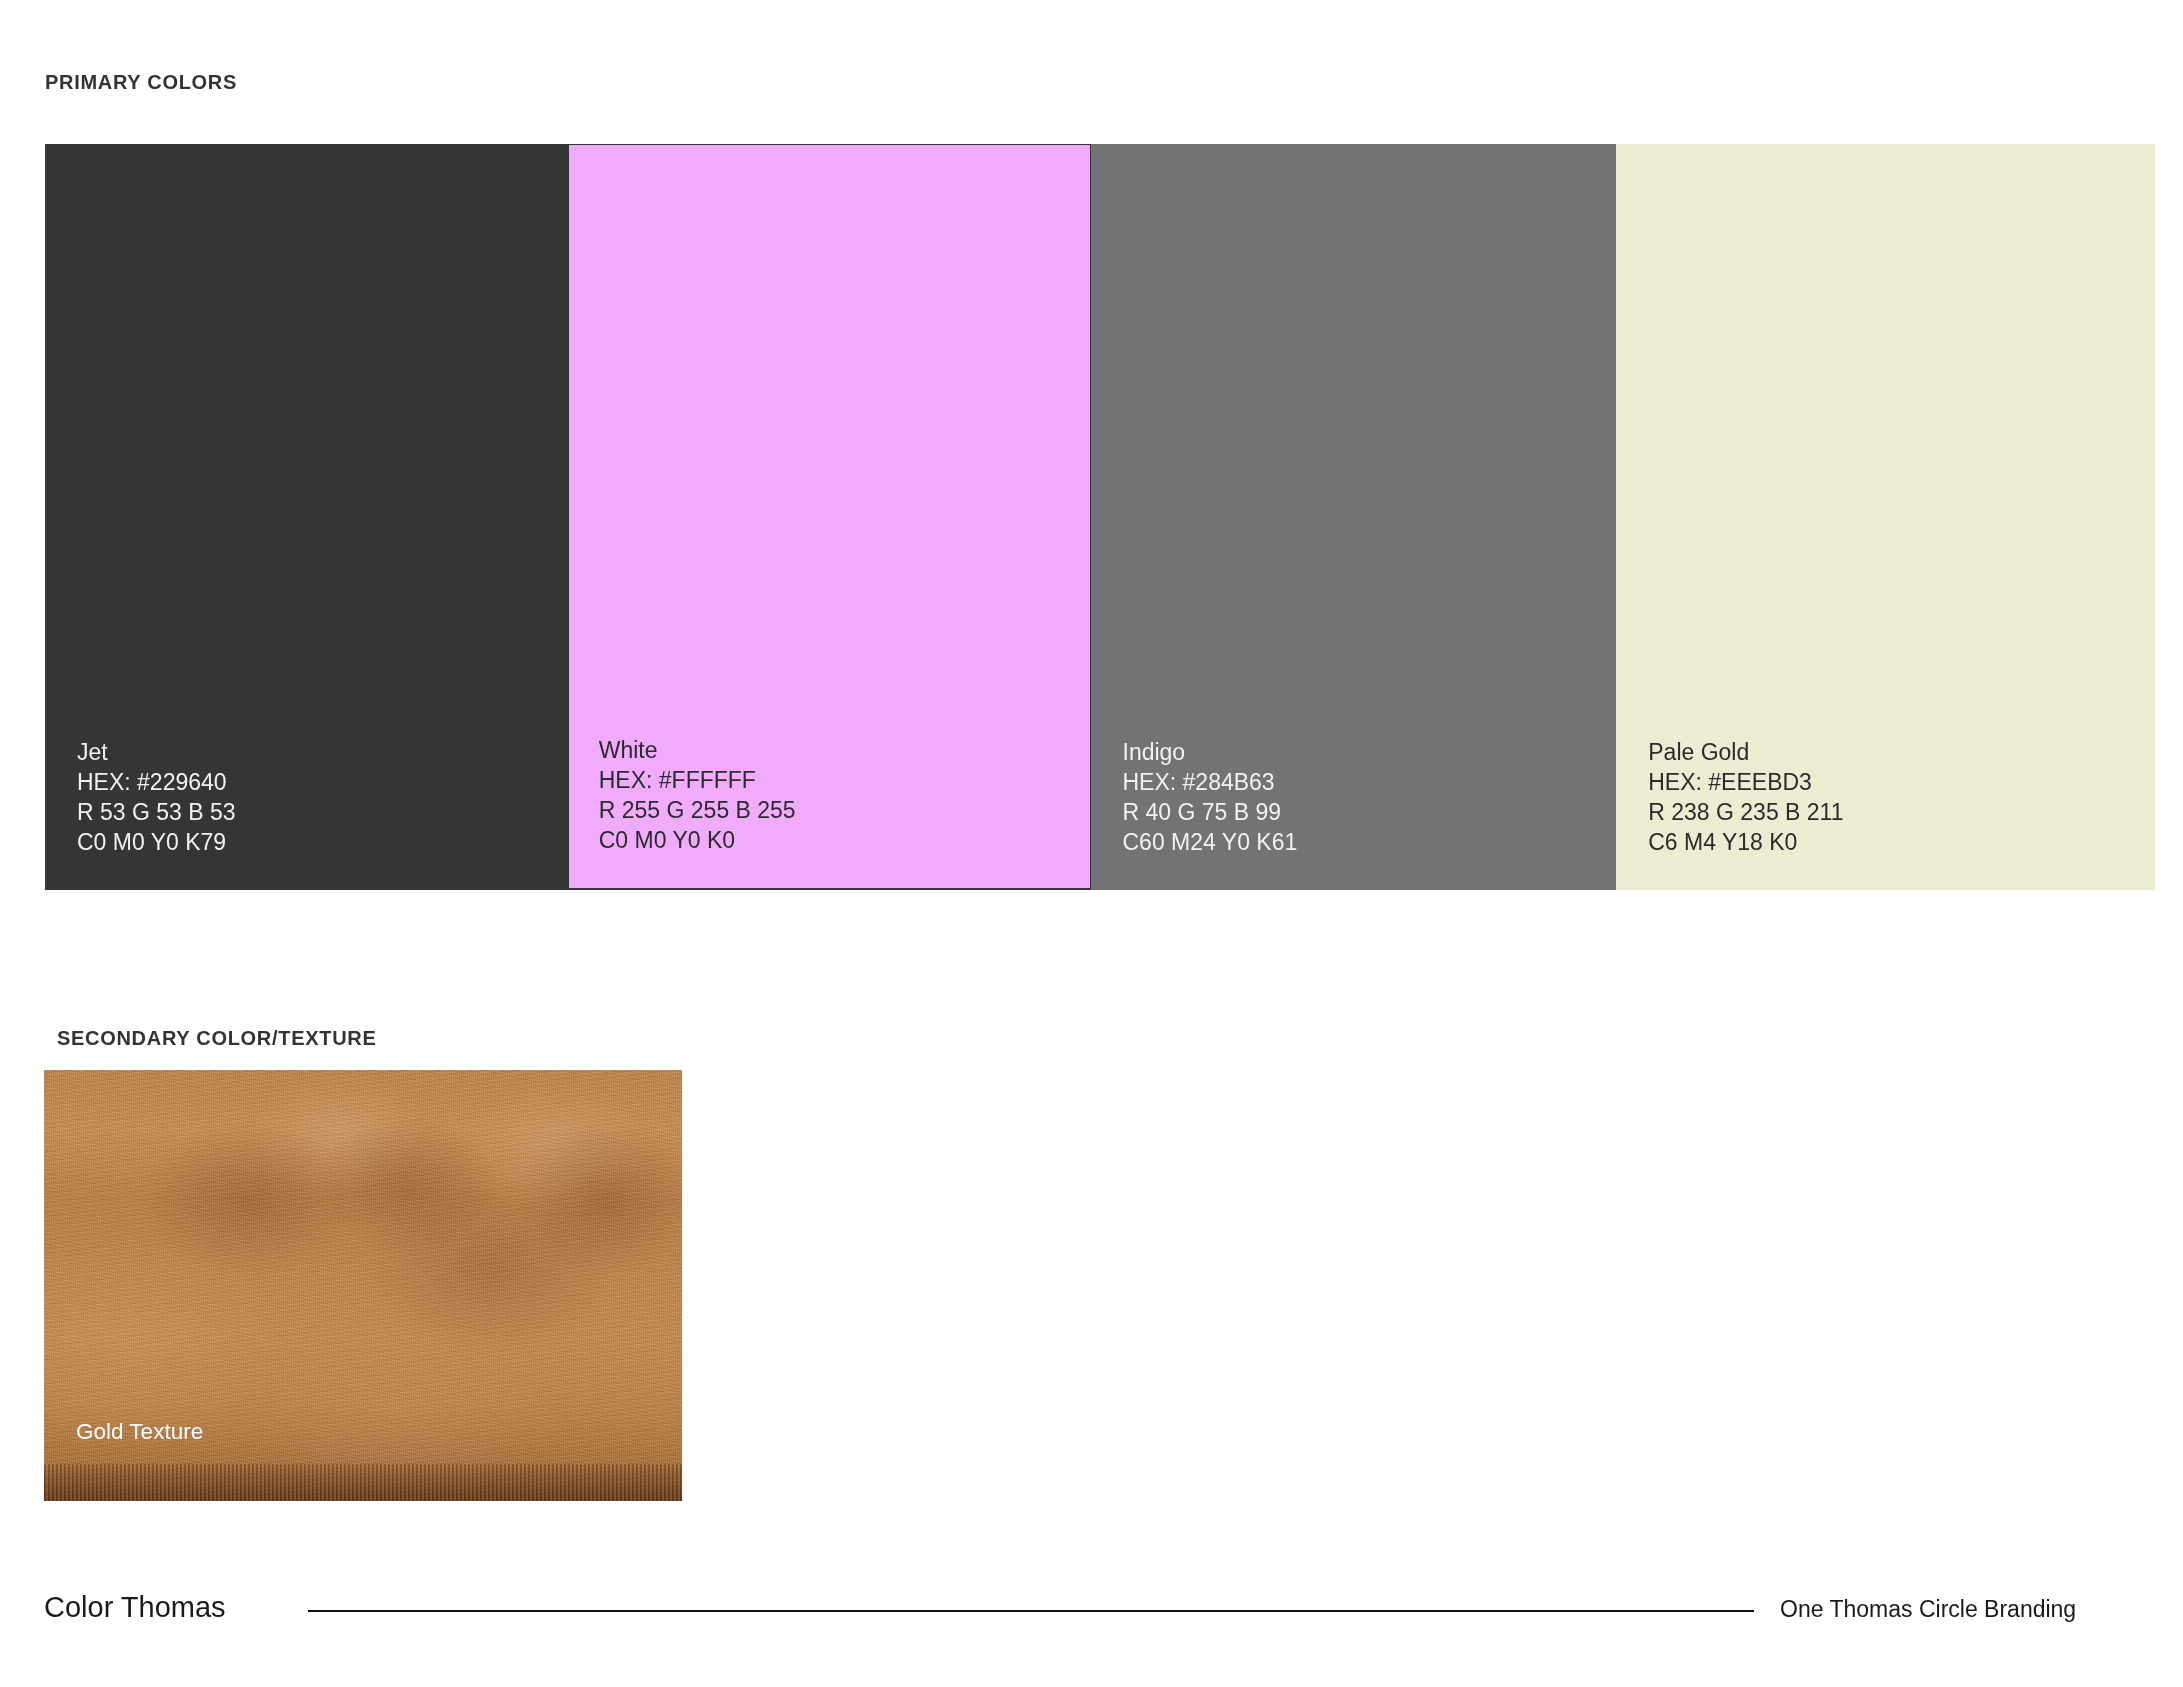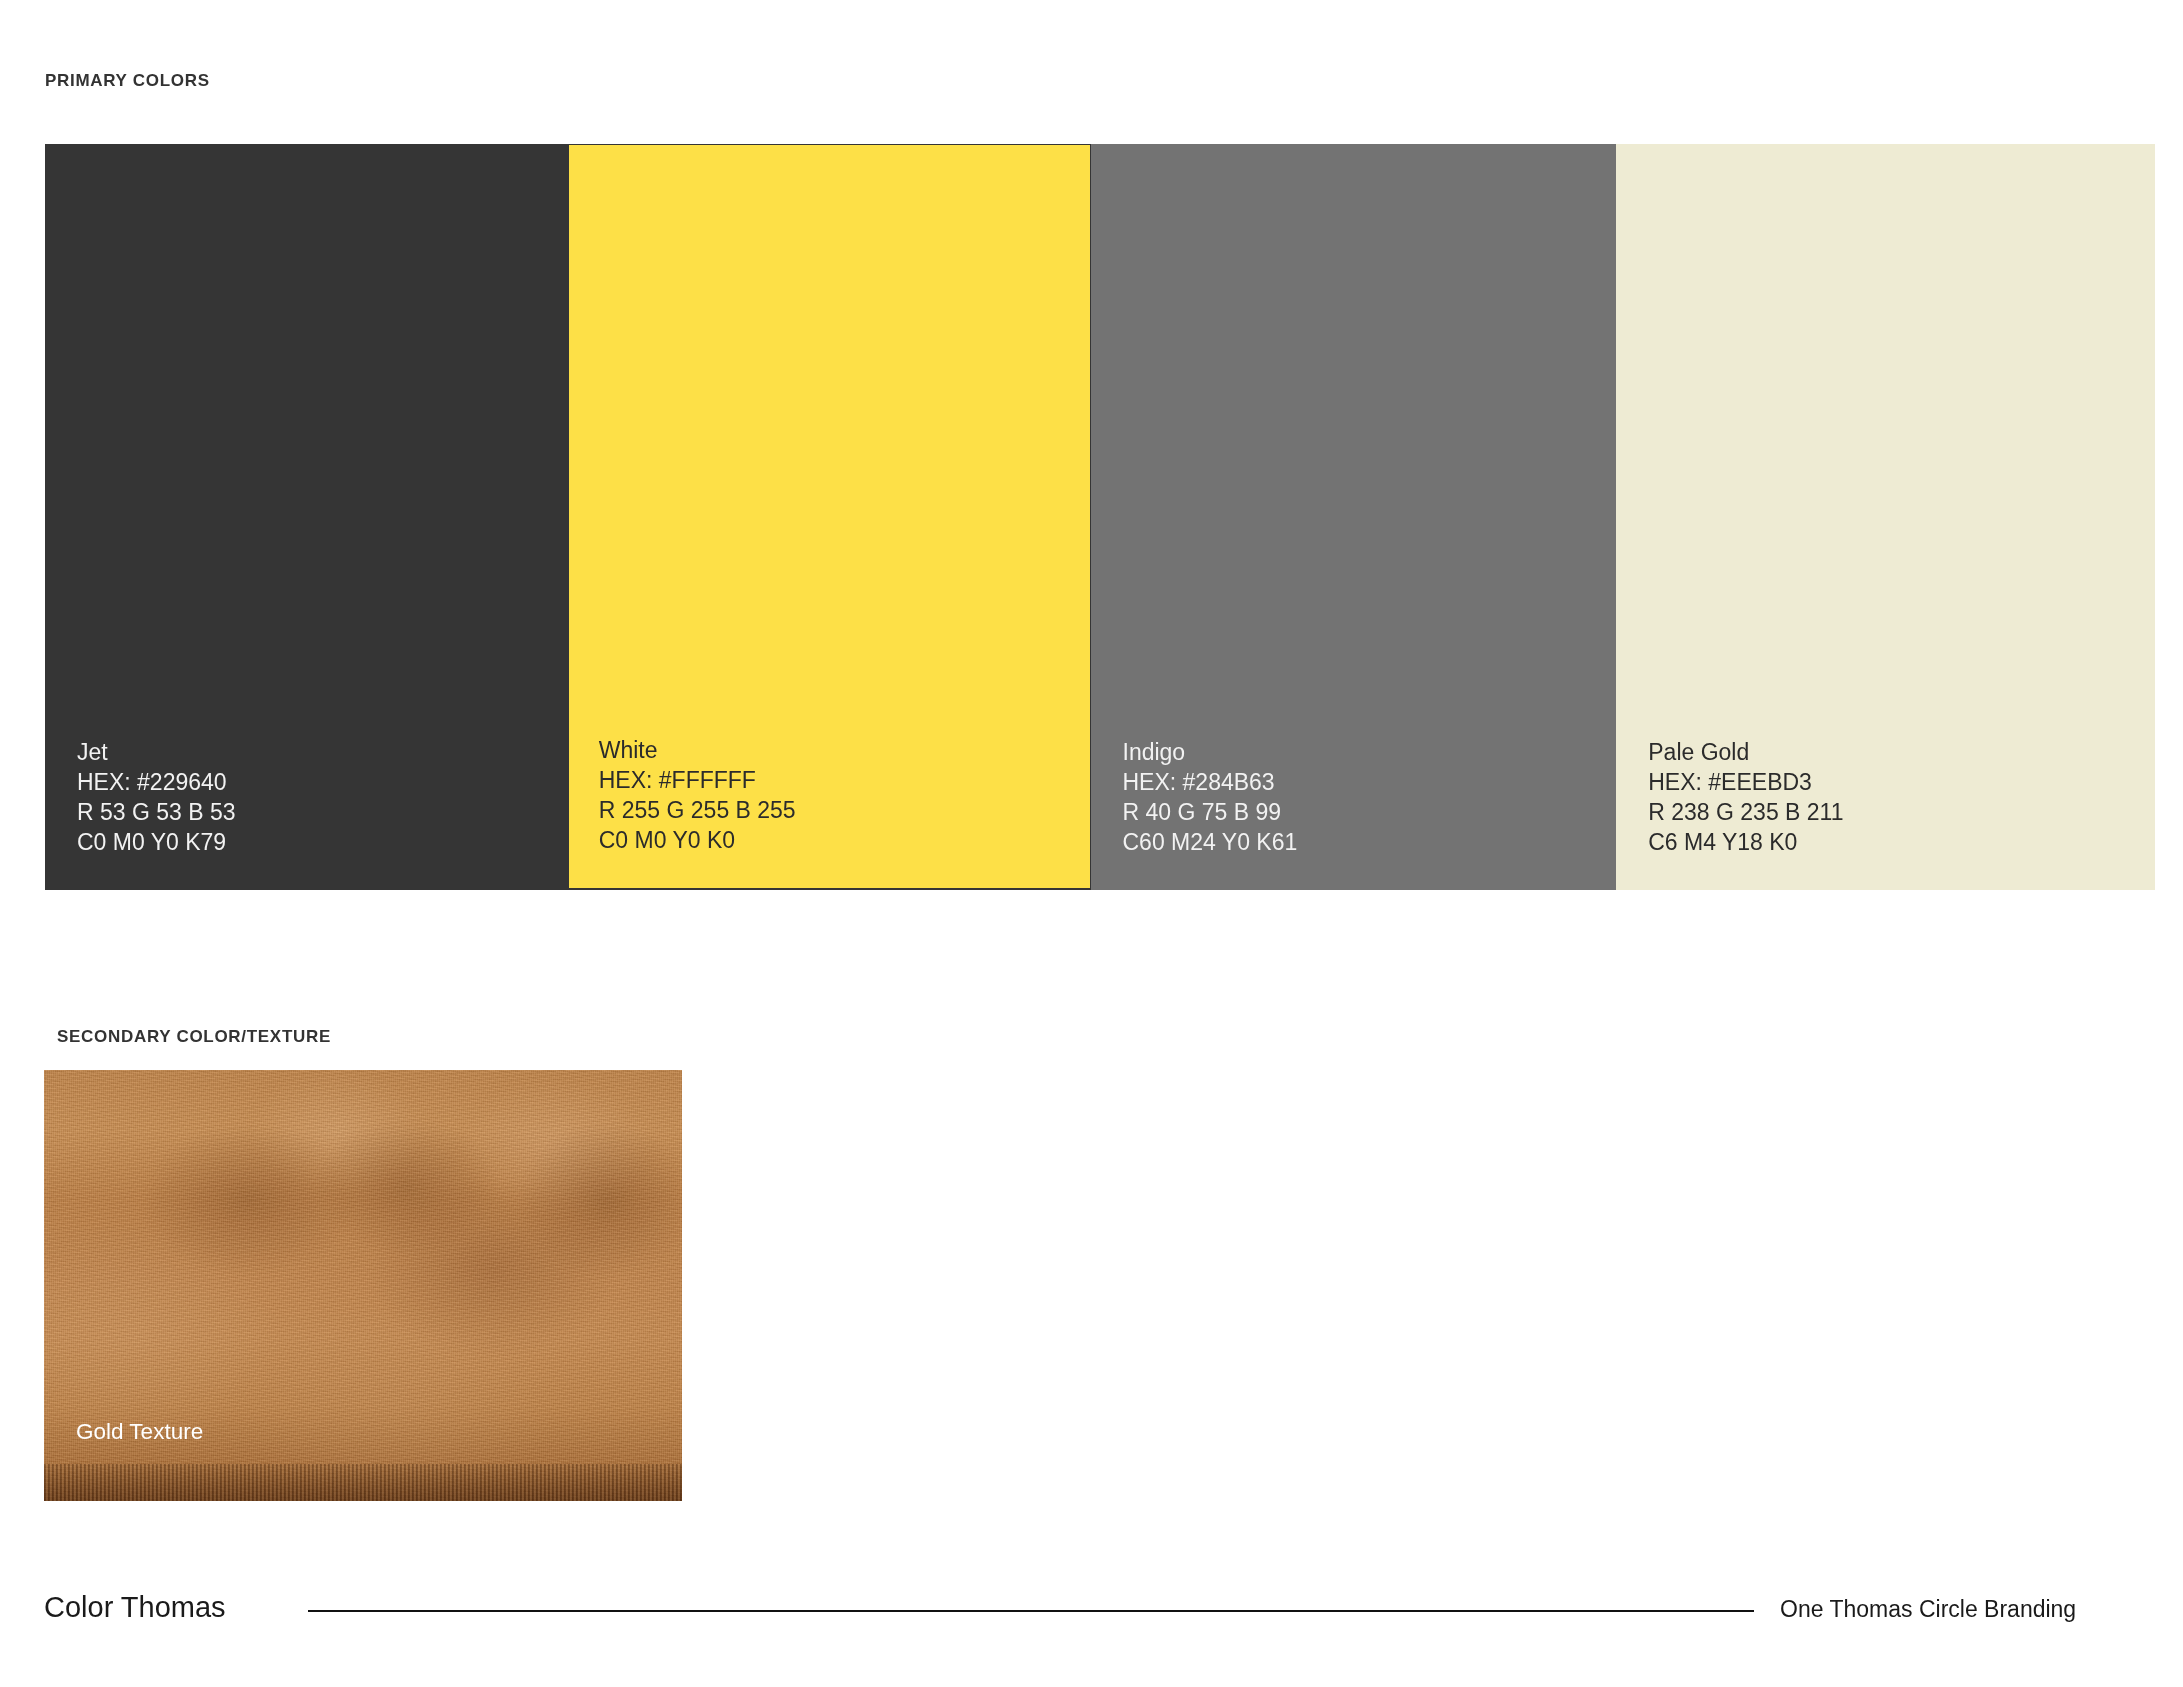--- a/index.html
+++ b/index.html
@@ -20,21 +20,21 @@
     position: absolute;
     inset: 0;
     background: #ffffff;
   }
 
   
   .section-heading {
     position: absolute;
     font-family: "Liberation Sans", sans-serif;
     font-weight: bold;
-    font-size: 17px;
+    font-size: 20px;
     letter-spacing: 0.7px;
     color: #333333;
     white-space: nowrap;
   }
   #primary-heading { left: 45px; top: 71px; }
   #secondary-heading { left: 45px; top: 1027px; margin-left: 12px; }
 
   
   .swatch-row {
     position: absolute;
@@ -44,21 +44,21 @@
     height: 746px;
     display: flex;
     flex-direction: row;
   }
   .swatch {
     position: relative;
     height: 100%;
     box-sizing: border-box;
   }
   .swatch-jet       { width: 523px; background: #353535; }
-  .swatch-white     { width: 523px; background: #fde047;
+  .swatch-white     { width: 523px; background: #f0abfc;
                       border: 1.3px solid #353535; border-bottom-width: 2px; }
   .swatch-indigo    { width: 526px; background: #737373; }
   .swatch-palegold  { width: 539px; background: #eeebd3; }
 
   .swatch-info {
     position: absolute;
     left: 32px;
     bottom: 33px;
     font-family: "Liberation Sans", sans-serif;
     font-size: 23px;

